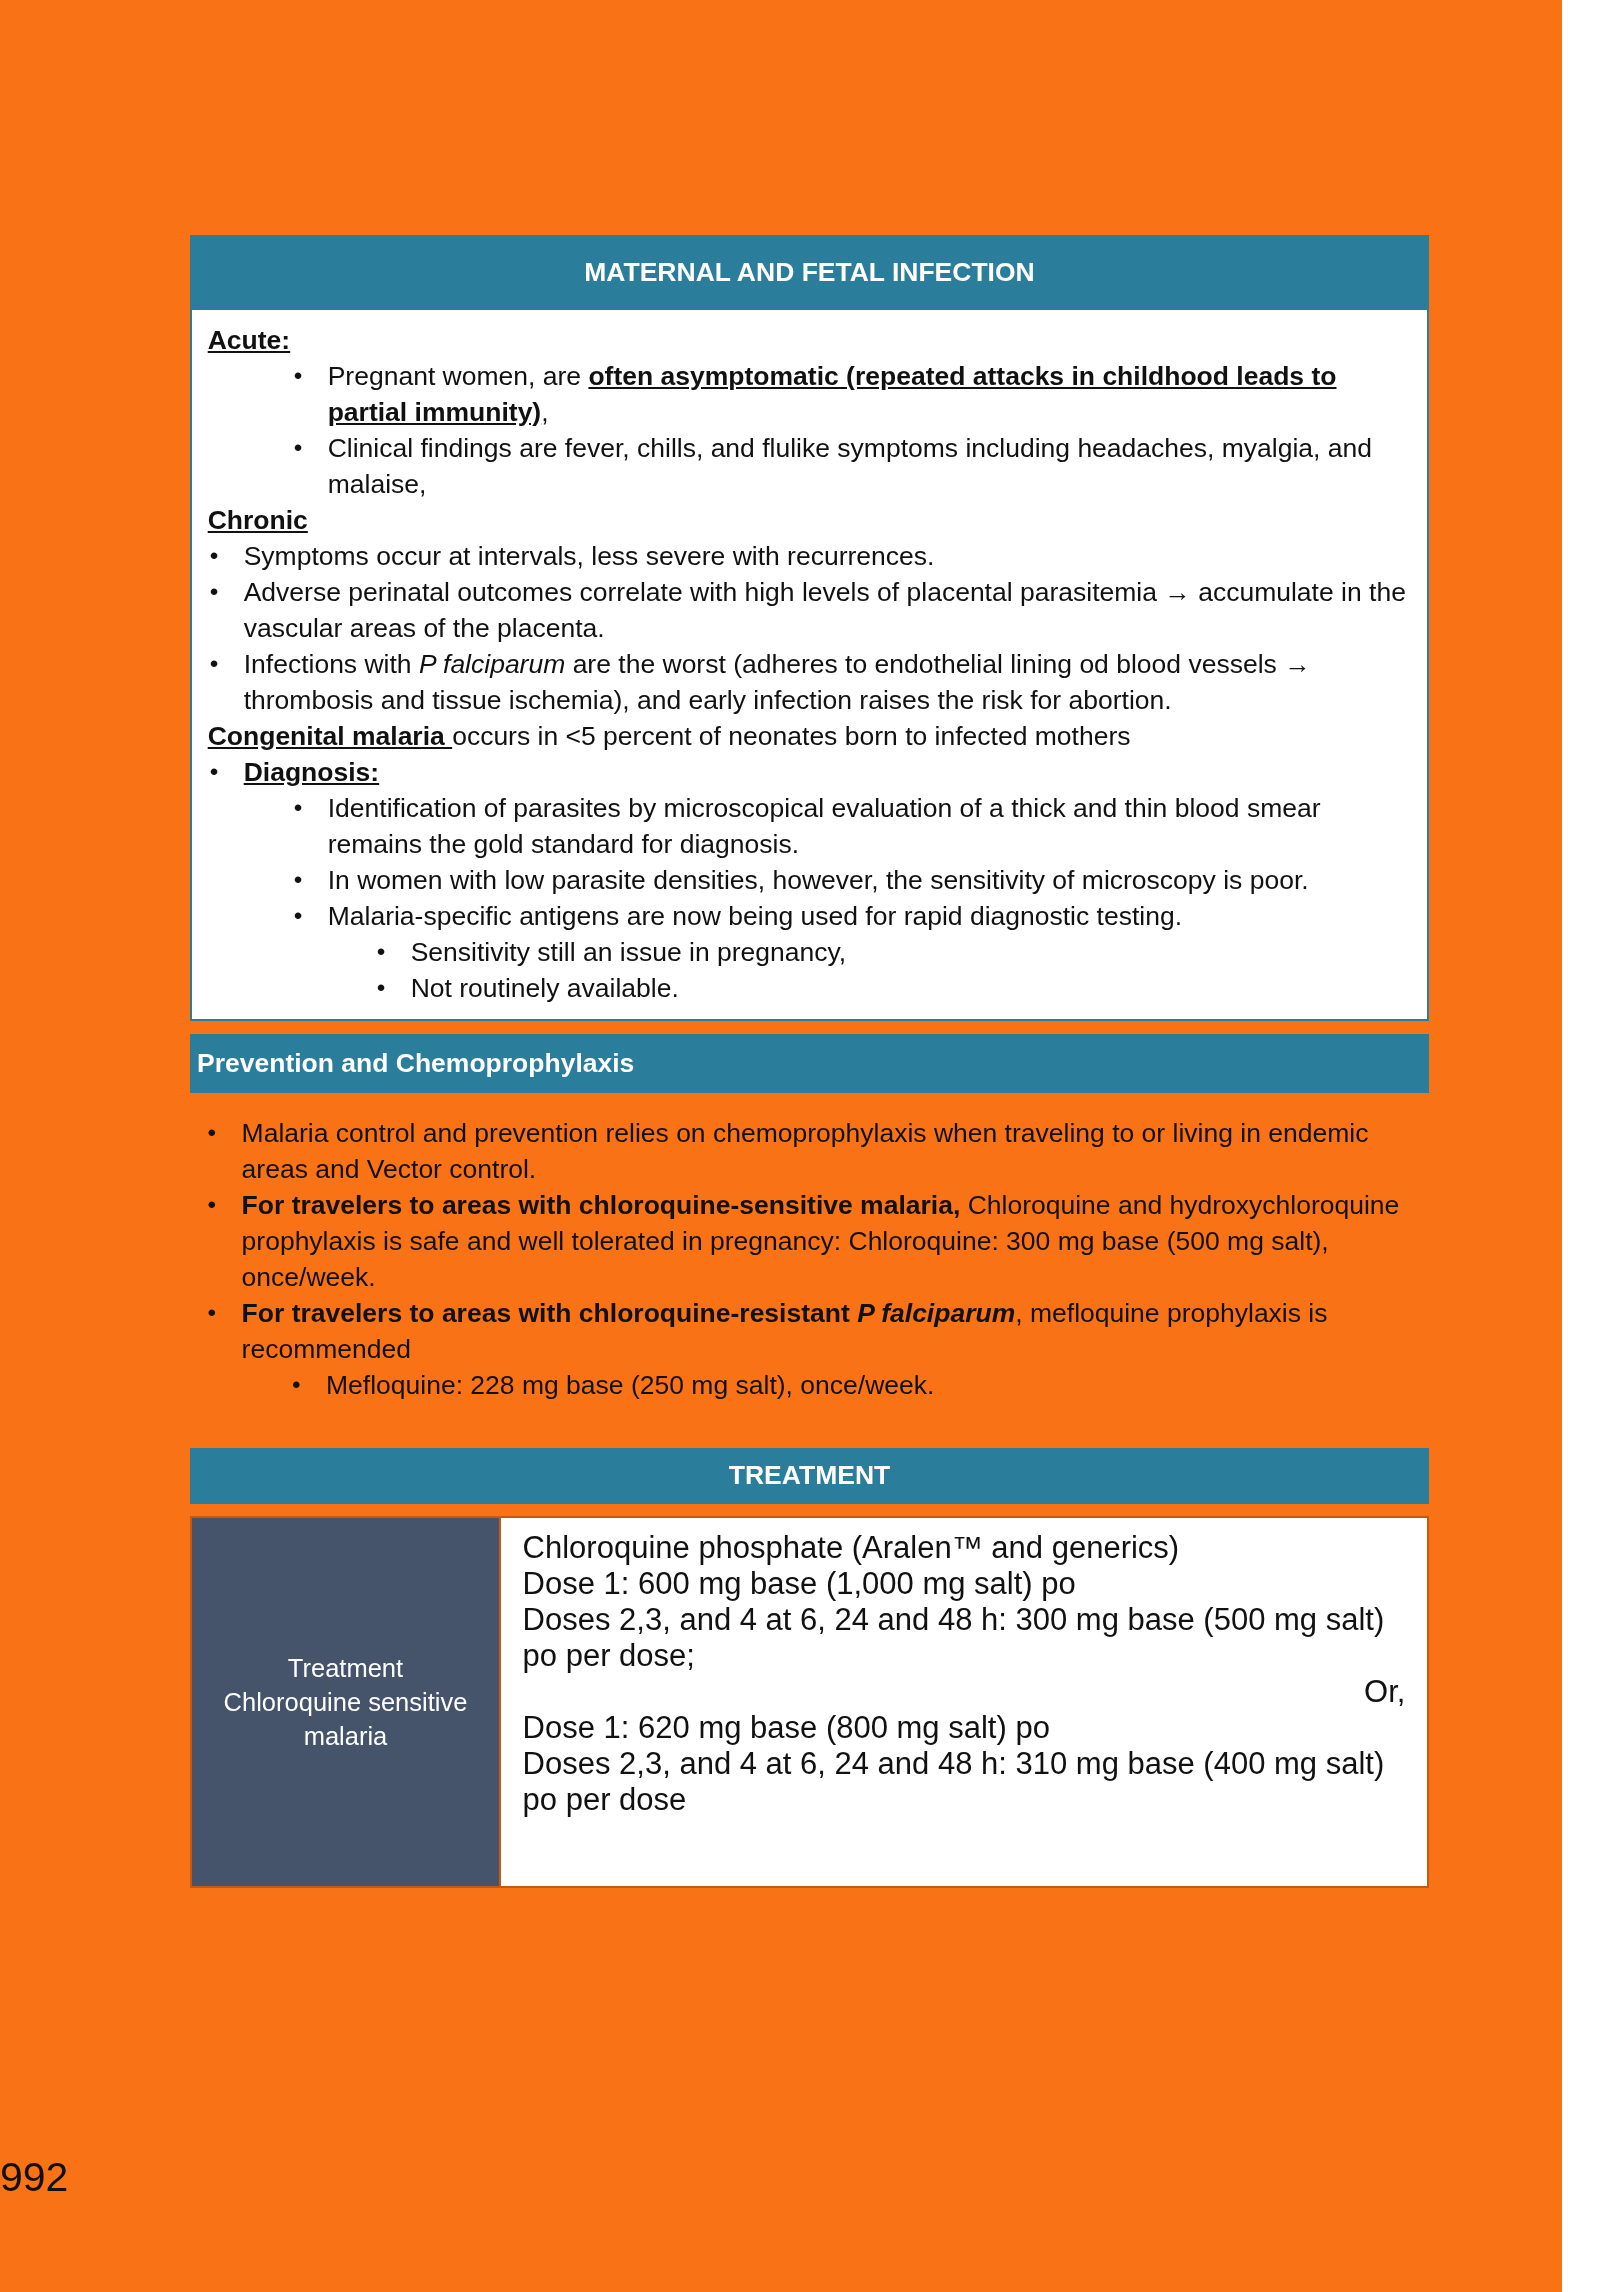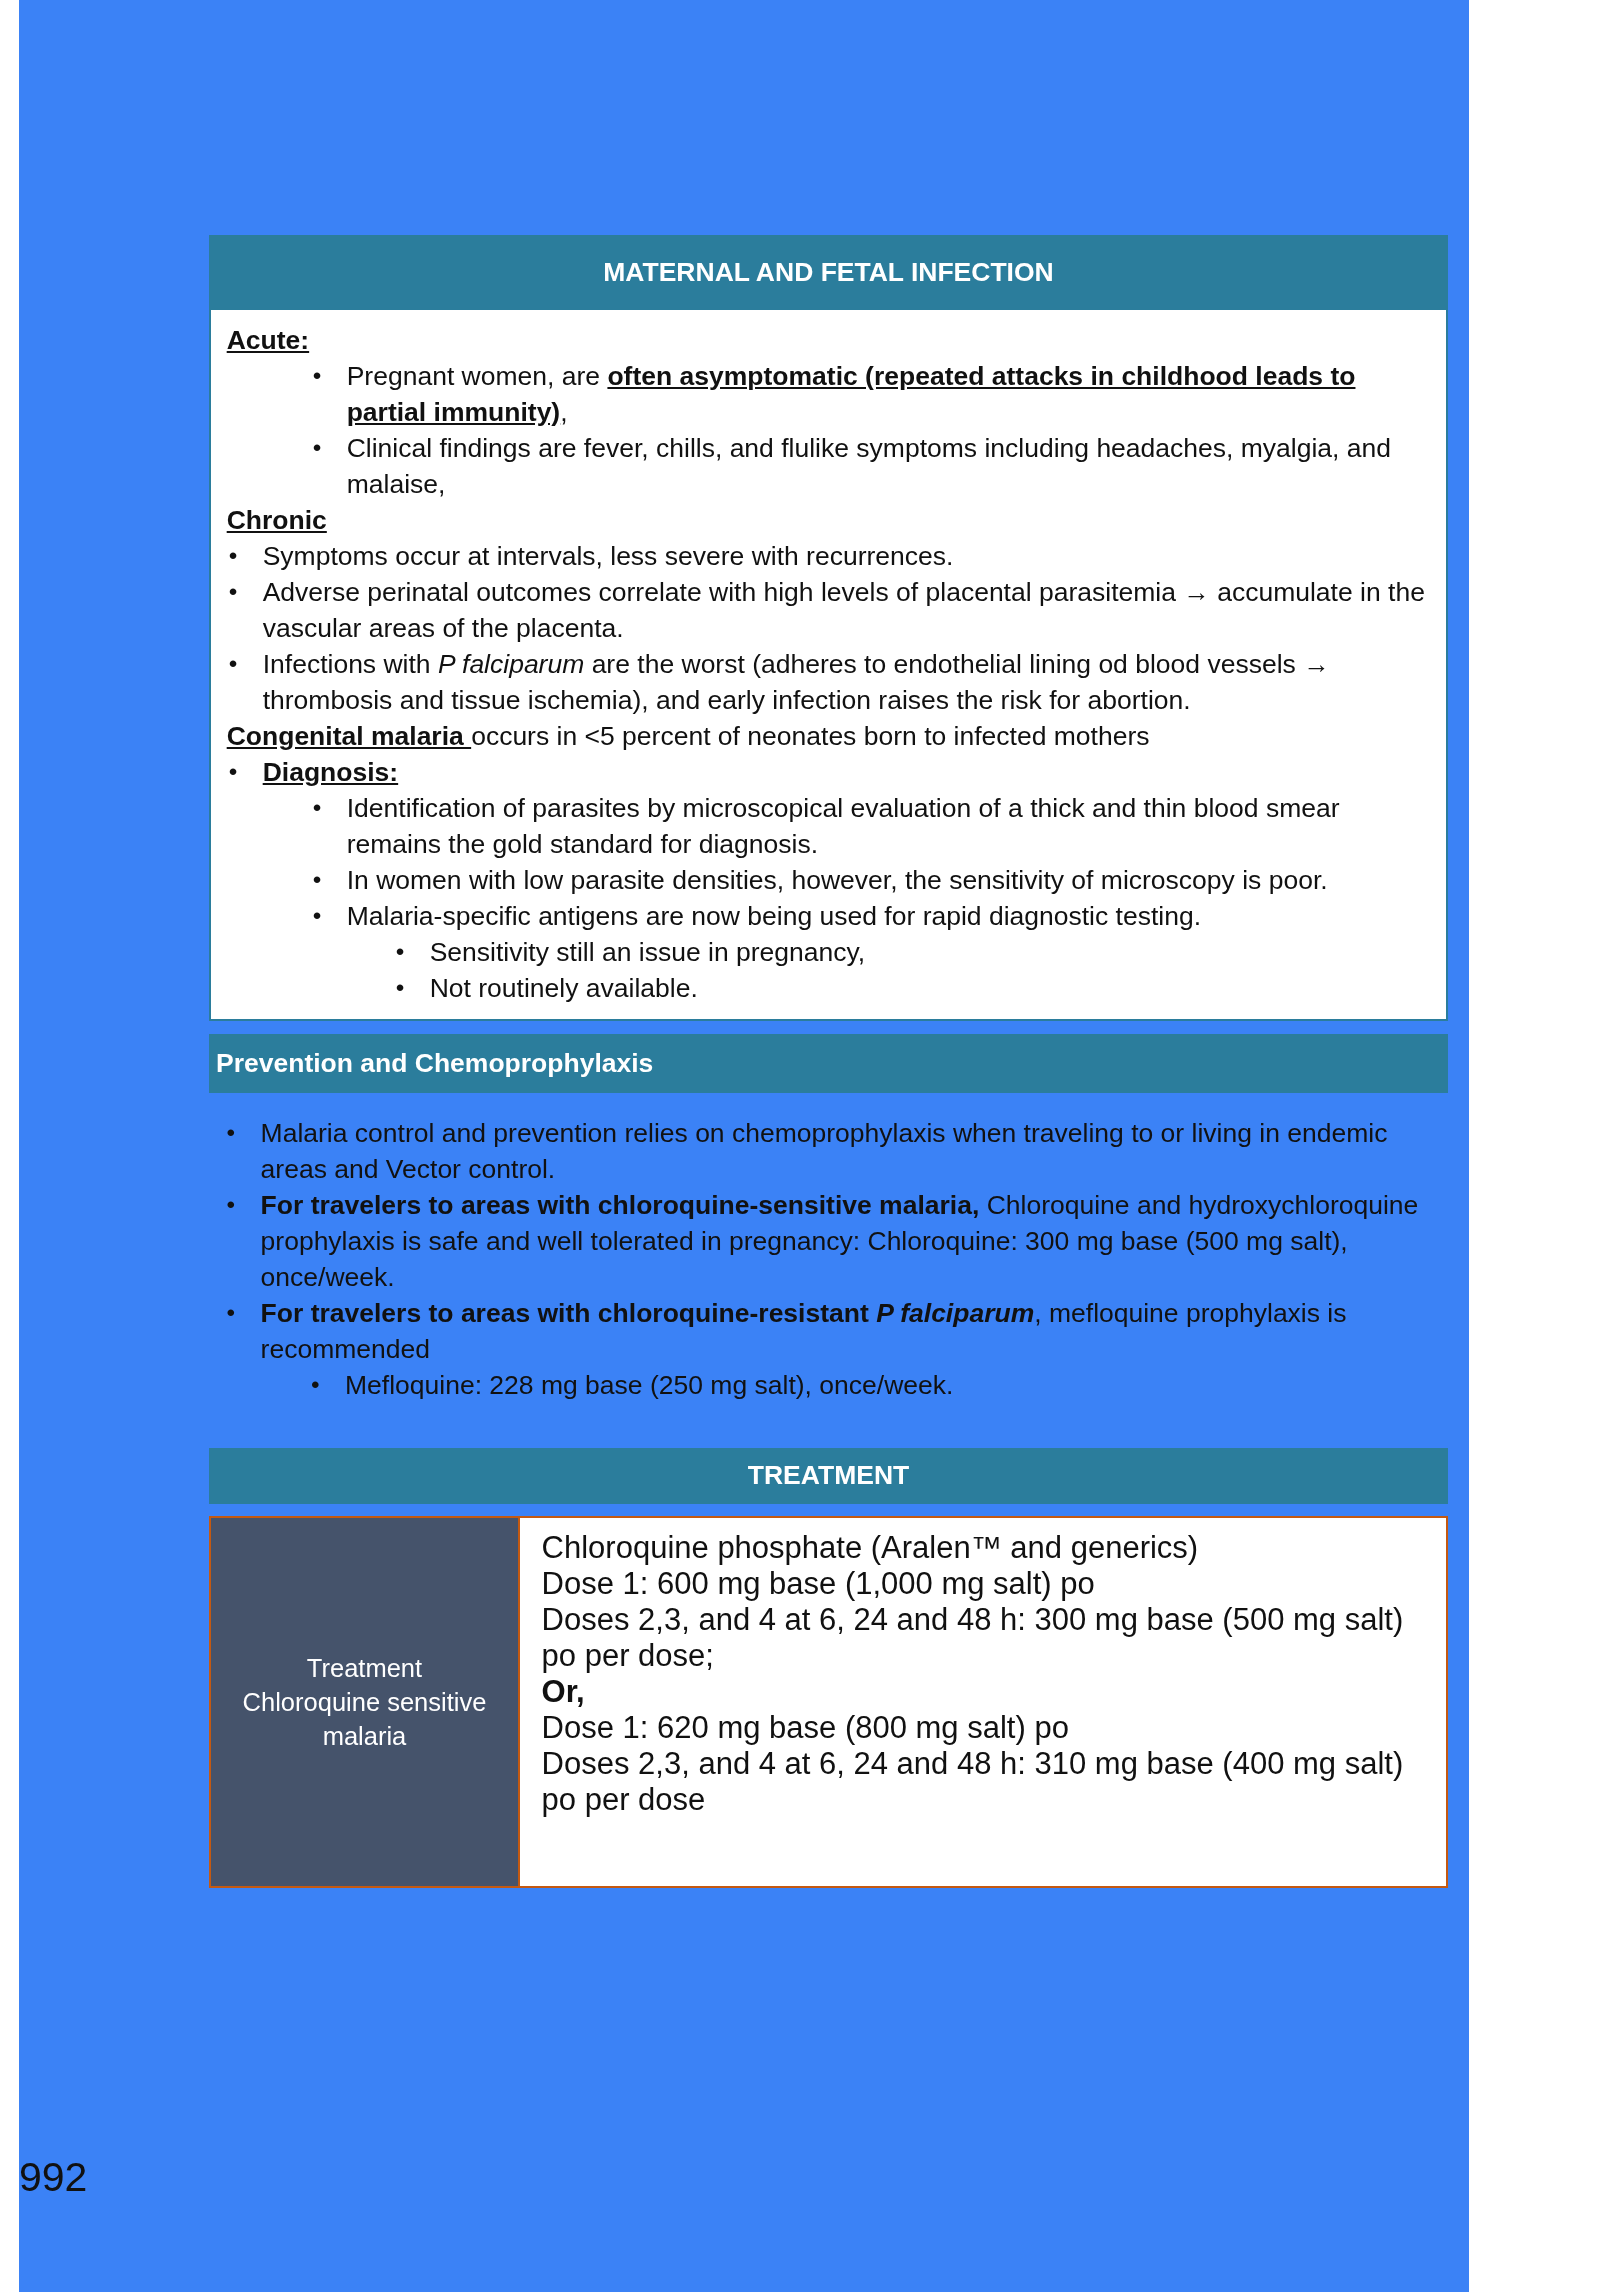--- a/index.html
+++ b/index.html
@@ -1,23 +1,22 @@
 <!DOCTYPE html>
 <html><head>
 <meta charset="utf-8">
 <style>
   * { margin:0; padding:0; box-sizing:border-box; }
   html,body { background:#ffffff; }
   .page {
     position:relative;
-    width:1450px; height:2293px;
-    background:#3b82f6;
+    width:1562px; height:2293px;
+    background:#f97316;
     font-family:"Liberation Sans", sans-serif;
     color:#111111;
-    margin-left:19px;
   }
   .content {
     position:absolute;
     left:190px; top:235px; width:1239px;
   }
   .bar {
     background:#2b7d9c;
     color:#ffffff;
     font-weight:bold;
     font-size:26.5px;
@@ -75,21 +74,21 @@
     font-size:25.5px;
     line-height:34px;
     padding:9.8px;
   }
   .tright {
     flex:1;
     padding:11.8px 21.6px;
     font-size:31px;
     line-height:36px;
   }
-  .tline.center { text-align:left;font-weight:bold; }
+  .tline.center { text-align:right; }
   .pagenum {
     position:absolute;
     top:2154px; left:0; right:12px;
     text-align:left;
     font-size:41px;
     font-weight:normal;
     color:#111111;
   }
 </style>
 </head>

